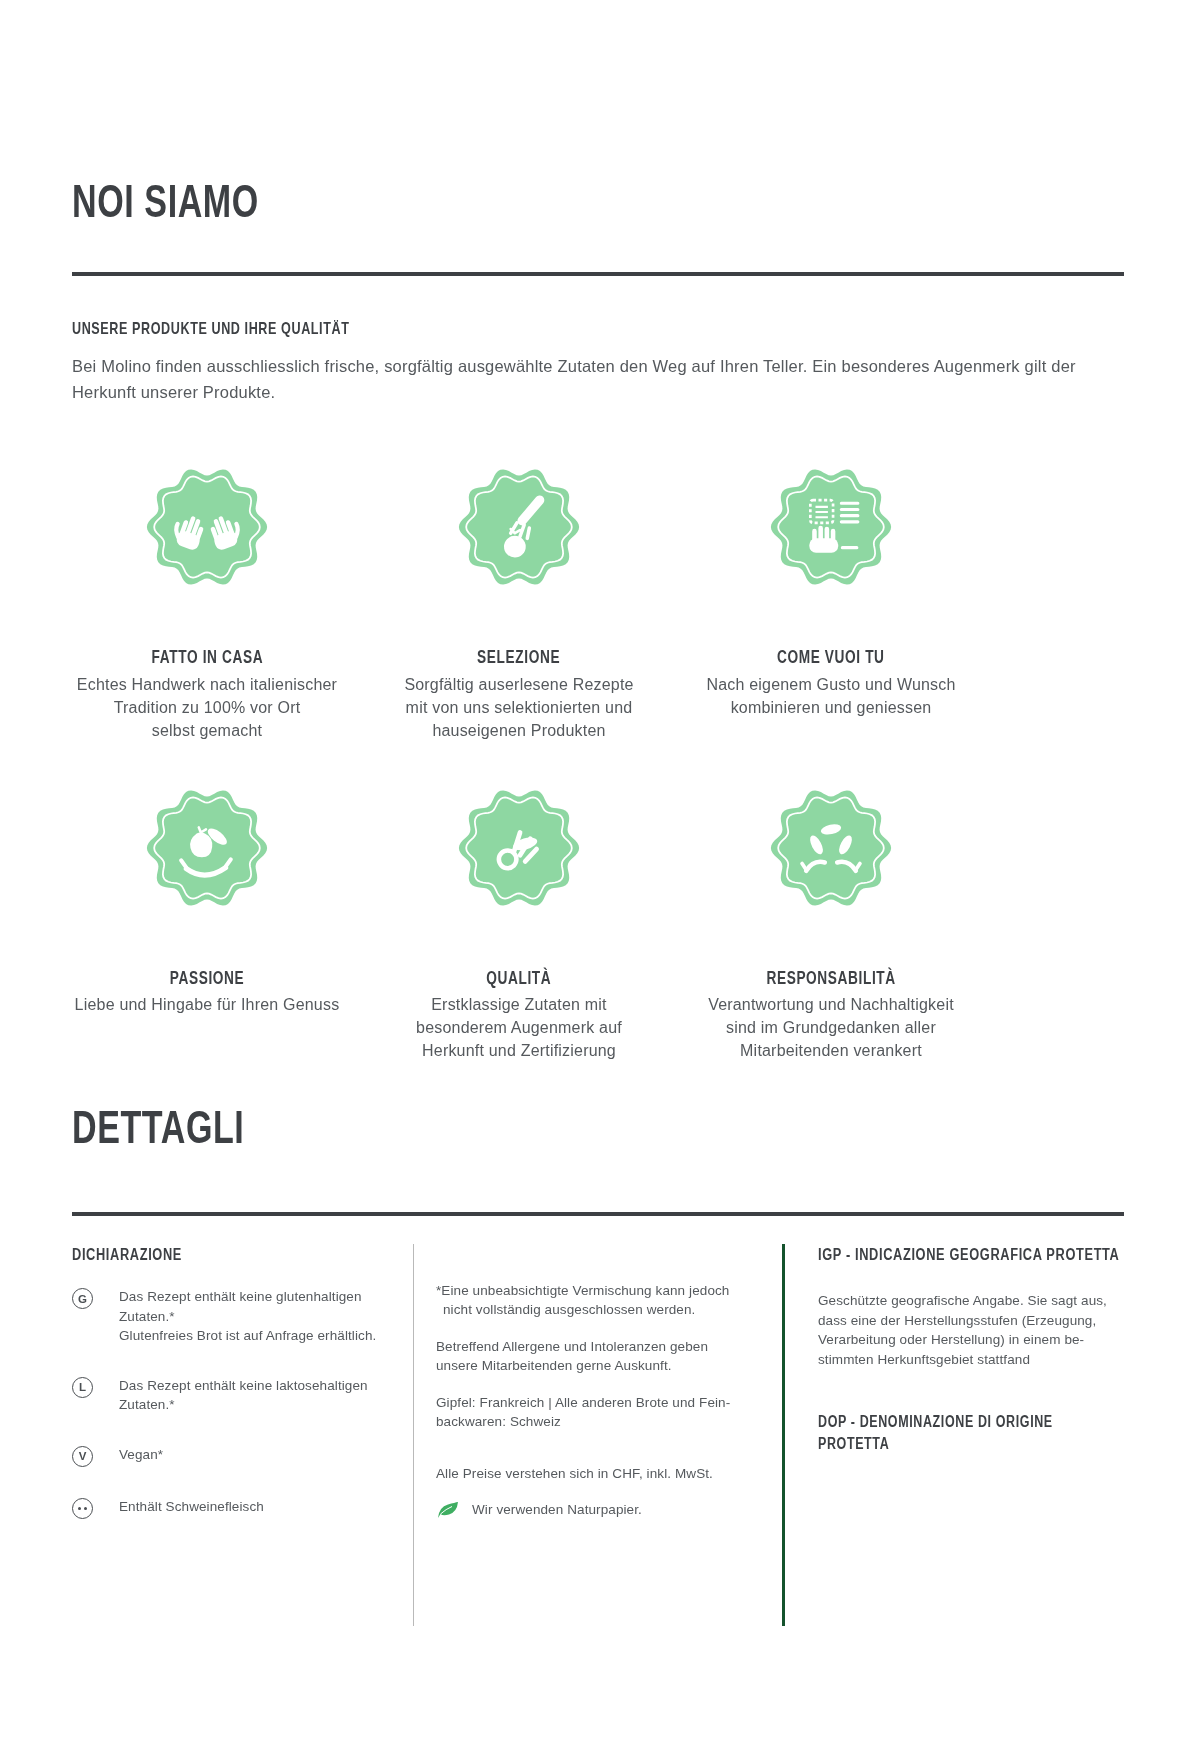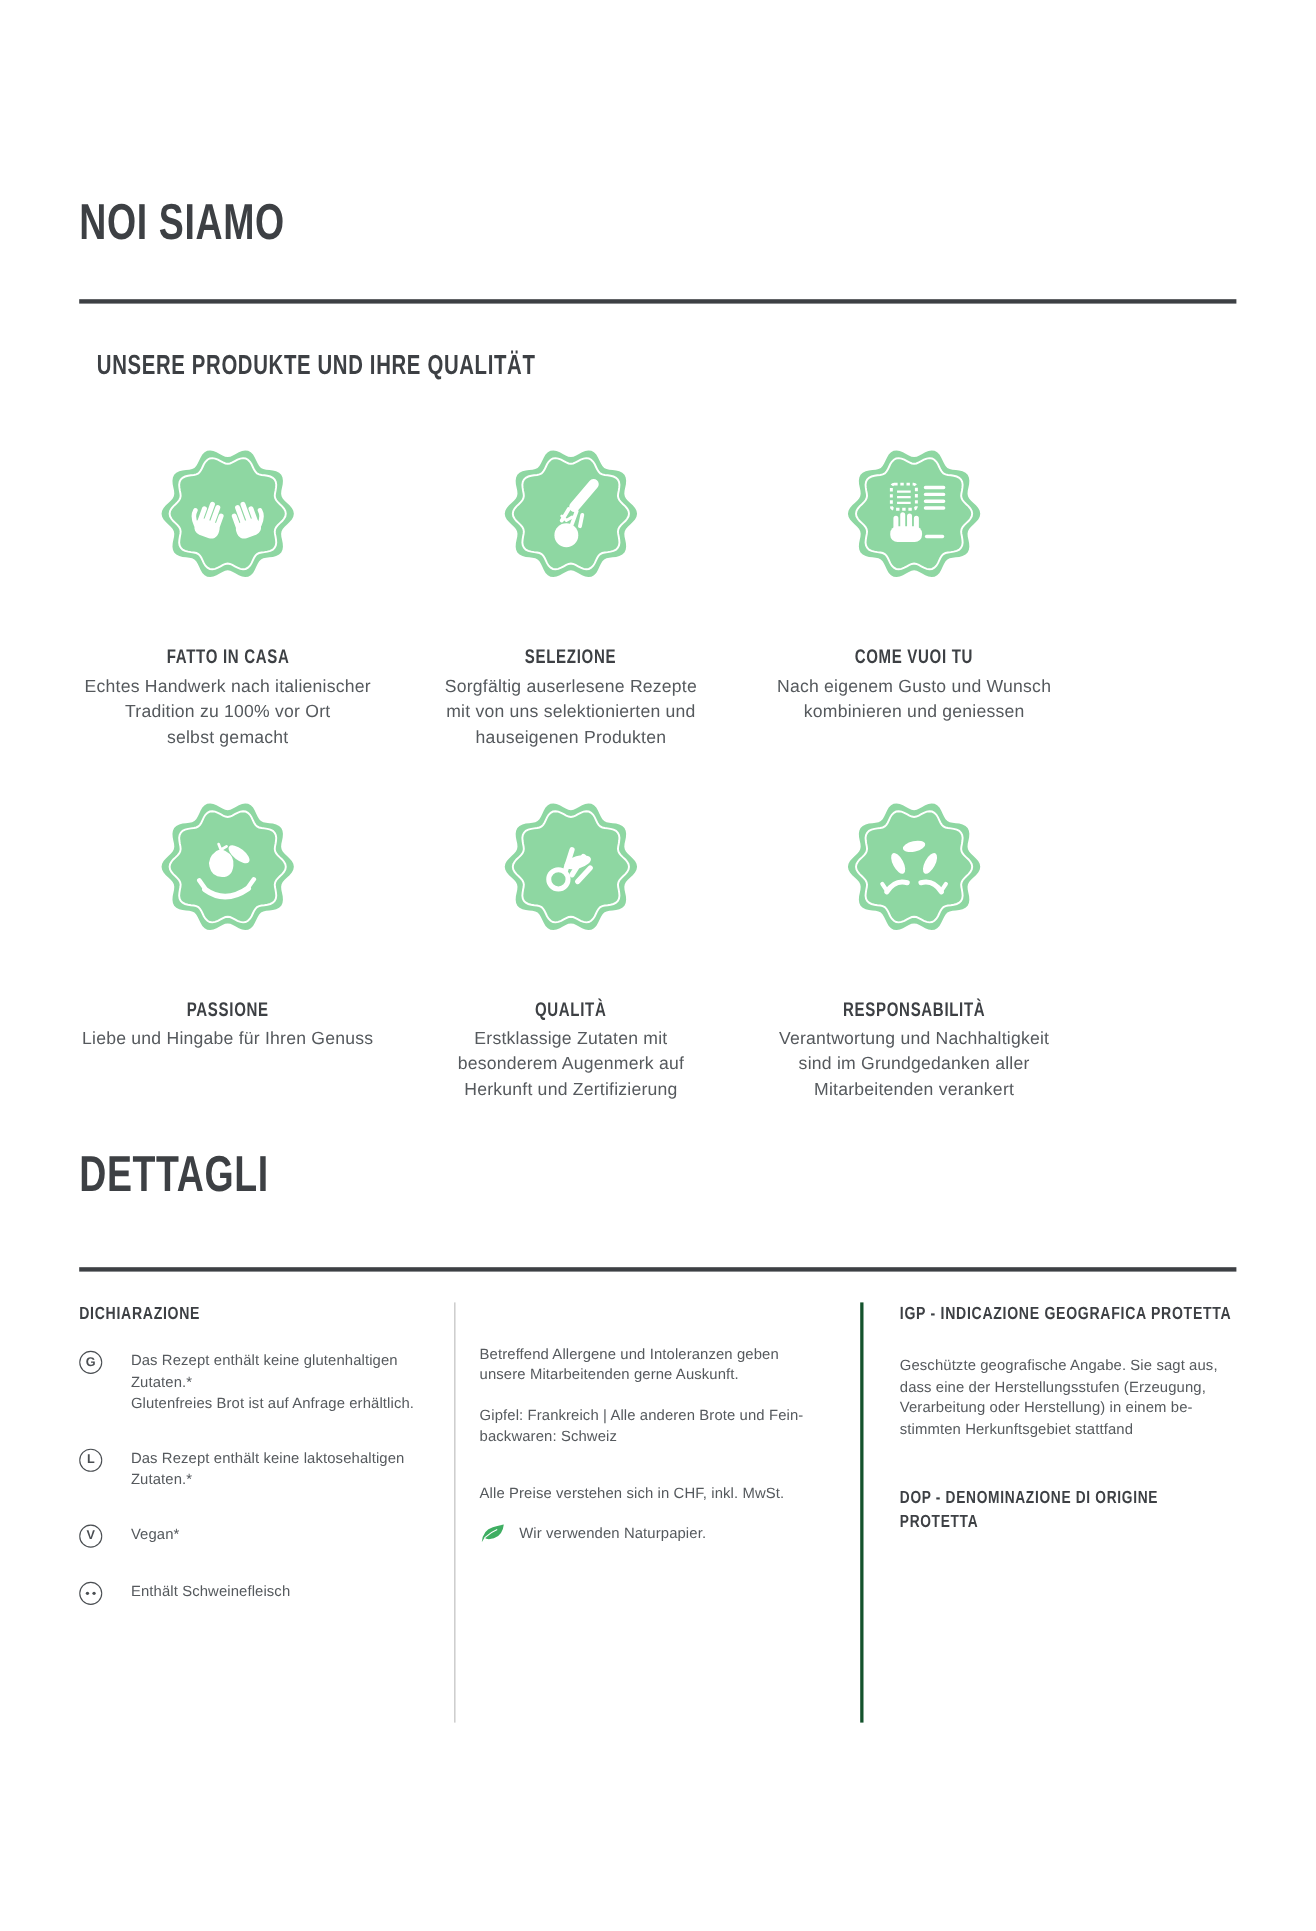--- a/index.html
+++ b/index.html
@@ -15,21 +15,21 @@
   .cond, .cond-c { display: inline-block; white-space: nowrap; letter-spacing: 0.8px;
     font-weight: bold; color: #3d4044; }
   .cond   { transform: scaleX(0.74); transform-origin: 0 50%; }
   .cond-c { transform: scaleX(0.76); transform-origin: 50% 50%; }
 
   .big-title { font-size: 46px; line-height: 1; }
   .rule { border: none; background: #3d4044; height: 4px; width: 100%; }
   .rule-1 { margin-top: 48px; }
   .rule-2 { margin-top: 62px; height: 3.5px; }
 
-  .sub-heading { margin-top: 44px; font-size: 25px; line-height: 1; margin-left: 16px; }
+  .sub-heading { margin-top: 44px; font-size: 17px; line-height: 1; }
   .intro { margin-top: 16px; font-size: 16.5px; line-height: 26px; letter-spacing: 0.2px; }
 
   
   .features { margin-top: 58px; width: 926px;
     display: grid; grid-template-columns: repeat(3, 270px); column-gap: 58px; row-gap: 50px; gap: 42px; }
   .feature { text-align: center; }
   .badge { display: block; margin: 0 auto; width: 124px; height: 128px; }
   .scallop-fill { fill: var(--accent, #8ed7a2); }
   .feature-label { margin-top: 56px; font-size: 18px; line-height: 1.2; }
   .feature-desc { margin-top: 4px; font-size: 16px; line-height: 23px; white-space: pre-line; letter-spacing: 0.2px; }
@@ -74,20 +74,21 @@
   <h1 class="big-title">
     <span class="cond">NOI SIAMO</span>
   </h1>
 
   <hr class="rule rule-1">
 
   <h2 class="sub-heading">
     <span class="cond">UNSERE PRODUKTE UND IHRE QUALITÄT</span>
   </h2>
 
+  <p class="intro">Bei Molino finden ausschliesslich frische, sorgfältig ausgewählte Zutaten den Weg auf Ihren Teller. Ein besonderes Augenmerk gilt der Herkunft unserer Produkte.</p>
 
   <div class="features">
 
     <div class="feature">
       <svg class="badge" viewBox="0 0 120 120">
         <path class="scallop scallop-fill" d="M118.2,60.0L117.7,62.6L116.4,65.1L114.4,67.4L112.2,69.5L110.1,71.4L108.4,73.4L107.4,75.4L107.0,77.6L107.2,80.2L107.8,83.0L108.4,86.0L108.6,89.0L108.2,91.8L107.1,94.2L105.2,96.0L102.6,97.3L99.7,98.0L96.7,98.4L93.8,98.7L91.3,99.3L89.3,100.3L87.7,101.9L86.4,104.1L85.1,106.7L83.8,109.5L82.3,112.1L80.3,114.1L78.0,115.4L75.4,115.7L72.6,115.2L69.8,114.1L67.1,112.6L64.6,111.2L62.3,110.2L60.0,109.8L57.7,110.2L55.4,111.2L52.9,112.6L50.2,114.1L47.4,115.2L44.6,115.7L42.0,115.4L39.7,114.1L37.7,112.1L36.2,109.5L34.9,106.7L33.6,104.1L32.3,101.9L30.7,100.3L28.7,99.3L26.2,98.7L23.3,98.4L20.3,98.0L17.4,97.3L14.8,96.0L12.9,94.2L11.8,91.8L11.4,89.0L11.6,86.0L12.2,83.0L12.8,80.2L13.0,77.6L12.6,75.4L11.6,73.4L9.9,71.4L7.8,69.5L5.6,67.4L3.6,65.1L2.3,62.6L1.8,60.0L2.3,57.4L3.6,54.9L5.6,52.6L7.8,50.5L9.9,48.6L11.6,46.6L12.6,44.6L13.0,42.4L12.8,39.8L12.2,37.0L11.6,34.0L11.4,31.0L11.8,28.2L12.9,25.8L14.8,24.0L17.4,22.7L20.3,22.0L23.3,21.6L26.2,21.3L28.7,20.7L30.7,19.7L32.3,18.1L33.6,15.9L34.9,13.3L36.2,10.5L37.7,7.9L39.7,5.9L42.0,4.6L44.6,4.3L47.4,4.8L50.2,5.9L52.9,7.4L55.4,8.8L57.7,9.8L60.0,10.2L62.3,9.8L64.6,8.8L67.1,7.4L69.8,5.9L72.6,4.8L75.4,4.3L78.0,4.6L80.3,5.9L82.3,7.9L83.8,10.5L85.1,13.3L86.4,15.9L87.7,18.1L89.3,19.7L91.3,20.7L93.8,21.3L96.7,21.6L99.7,22.0L102.6,22.7L105.2,24.0L107.1,25.8L108.2,28.2L108.6,31.0L108.4,34.0L107.8,37.0L107.2,39.8L107.0,42.4L107.4,44.6L108.4,46.6L110.1,48.6L112.2,50.5L114.4,52.6L116.4,54.9L117.7,57.4L118.2,60.0Z"></path>
         <path class="scallop" fill="none" stroke="#fff" stroke-width="1.7" d="M111.1,60.0L110.7,62.3L109.5,64.5L107.9,66.5L105.9,68.3L104.1,70.1L102.7,71.8L101.8,73.6L101.4,75.6L101.6,77.8L102.1,80.3L102.5,82.9L102.7,85.5L102.3,88.0L101.3,90.0L99.7,91.6L97.5,92.7L94.9,93.4L92.3,93.8L89.8,94.1L87.6,94.6L85.8,95.5L84.4,96.9L83.2,98.8L82.1,101.1L81.0,103.5L79.6,105.7L77.8,107.5L75.8,108.6L73.5,108.9L71.1,108.5L68.6,107.5L66.3,106.3L64.1,105.1L62.0,104.2L60.0,103.9L58.0,104.2L55.9,105.1L53.7,106.3L51.4,107.5L48.9,108.5L46.5,108.9L44.2,108.6L42.2,107.5L40.4,105.7L39.0,103.5L37.9,101.1L36.8,98.8L35.6,96.9L34.2,95.5L32.4,94.6L30.2,94.1L27.7,93.8L25.1,93.4L22.5,92.7L20.3,91.6L18.7,90.0L17.7,88.0L17.3,85.5L17.5,82.9L17.9,80.3L18.4,77.8L18.6,75.6L18.2,73.6L17.3,71.8L15.9,70.1L14.1,68.3L12.1,66.5L10.5,64.5L9.3,62.3L8.9,60.0L9.3,57.7L10.5,55.5L12.1,53.5L14.1,51.7L15.9,49.9L17.3,48.2L18.2,46.4L18.6,44.4L18.4,42.2L17.9,39.7L17.5,37.1L17.3,34.5L17.7,32.0L18.7,30.0L20.3,28.4L22.5,27.3L25.1,26.6L27.7,26.2L30.2,25.9L32.4,25.4L34.2,24.5L35.6,23.1L36.8,21.2L37.9,18.9L39.0,16.5L40.4,14.3L42.2,12.5L44.2,11.4L46.5,11.1L48.9,11.5L51.4,12.5L53.7,13.7L55.9,14.9L58.0,15.8L60.0,16.1L62.0,15.8L64.1,14.9L66.3,13.7L68.6,12.5L71.1,11.5L73.5,11.1L75.8,11.4L77.8,12.5L79.6,14.3L81.0,16.5L82.1,18.9L83.2,21.2L84.4,23.1L85.8,24.5L87.6,25.4L89.8,25.9L92.3,26.2L94.9,26.6L97.5,27.3L99.7,28.4L101.3,30.0L102.3,32.0L102.7,34.5L102.5,37.1L102.1,39.7L101.6,42.2L101.4,44.4L101.8,46.4L102.7,48.2L104.1,49.9L105.9,51.7L107.9,53.5L109.5,55.5L110.7,57.7L111.1,60.0Z"></path>
         <g>
           <g transform="translate(45,64) rotate(20)">
             <rect x="-11" y="2" width="22" height="15" rx="6.5" fill="#fff"></rect>
@@ -247,20 +248,22 @@
           <span class="sym sym-pig">
               <i class="dot"></i>
               <i class="dot"></i>
             </span>
           <div class="det-body">Enthält Schweinefleisch</div>
         </div>
       </div>
     </div>
 
     <div class="col col-2">
+      <div class="det-body note hang">*Eine unbeabsichtigte Vermischung kann jedoch
+nicht vollständig ausgeschlossen werden.</div>
       <div class="det-body note">Betreffend Allergene und Intoleranzen geben
 unsere Mitarbeitenden gerne Auskunft.</div>
       <div class="det-body note">Gipfel: Frankreich | Alle anderen Brote und Fein-
 backwaren: Schweiz</div>
       <div class="det-body note note-prices">Alle Preise verstehen sich in CHF, inkl. MwSt.</div>
       <div class="paper-note">
         <svg width="24" height="20" viewBox="0 0 24 20">
           <path d="M2,18 Q3,7 12,4.5 Q19,2.5 22,2 Q21,12 13,14.5 Q7,16.2 4.5,14 Q3.2,16 2,18" fill="var(--leaf, #3fae62)"></path>
           <path d="M4.5,14 Q10,9 16,6.5" stroke="#fff" stroke-width="1" fill="none"></path>
         </svg>

